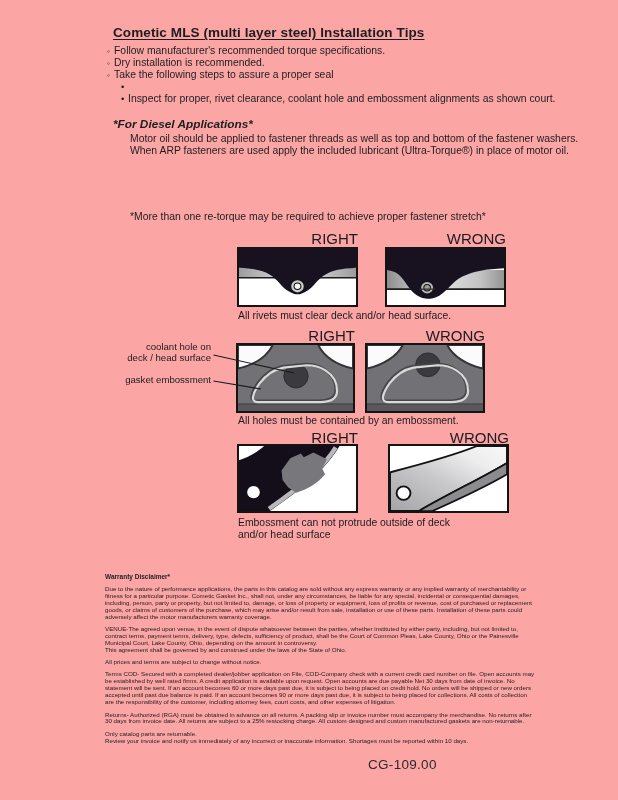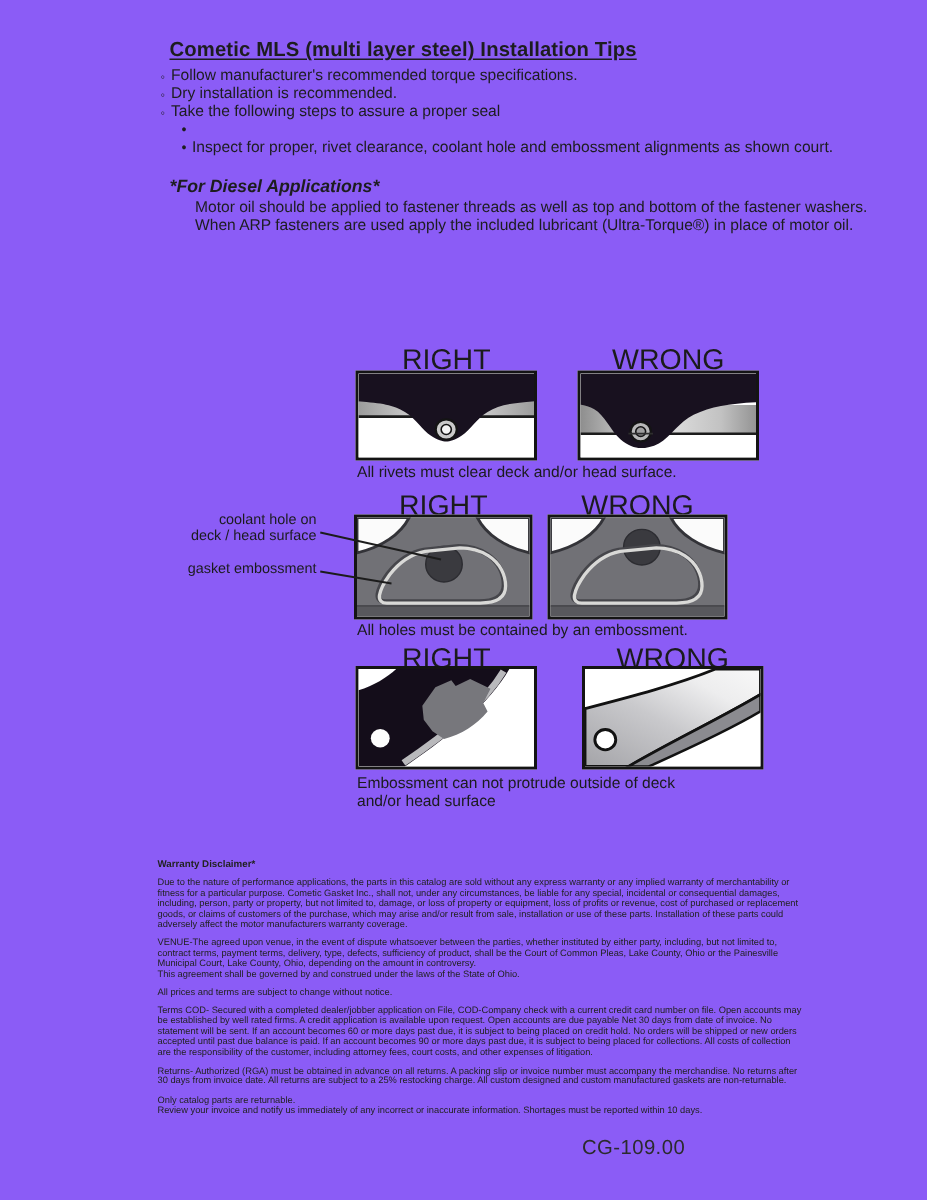--- a/index.html
+++ b/index.html
@@ -1,33 +1,33 @@
 <!DOCTYPE html>
 <html><head>
 <meta charset="utf-8">
 <style>
   html,body{margin:0;padding:0;background:#fff;}
-  .page{position:relative;width:618px;height:800px;background:#8b5cf6;overflow:hidden;
+  .page{position:relative;width:618px;height:800px;background:#fca5a5;overflow:hidden;
         font-family:"Liberation Sans",sans-serif;color:#1d1d1f;}
   .abs{position:absolute;}
 
   .title{left:113px;top:16px;font-size:13.5px;font-weight:bold;
          text-decoration:underline;text-underline-offset:2px;letter-spacing:0.1px;}
 
   .blist{left:107px;top:45px;font-size:10.4px;line-height:12.1px;}
   .brow{display:flex;}
   .mk{width:7px;flex:0 0 7px;font-size:8.5px;}
   .srow{display:flex;margin-left:14px;}
   .mk2{width:7px;flex:0 0 7px;font-size:9.5px;}
 
   .dheading{left:113px;top:117px;font-size:11.8px;font-weight:bold;font-style:italic;}
   .para{left:130px;font-size:10.4px;line-height:12.3px;white-space:pre-line;}
   .p1{top:133px;} .p2{top:165px;} .pnote{top:211px;}
 
-  .figlabel{font-size:19px;text-align:center;color:#1b1b1d;}
+  .figlabel{font-size:15px;text-align:right;color:#1b1b1d;}
   .l1r{left:237px;top:230px;width:121px;} .l1w{left:385px;top:230px;width:121px;}
   .l2r{left:236px;top:327px;width:119px;} .l2w{left:365px;top:327px;width:120px;}
   .l3r{left:237px;top:429px;width:121px;} .l3w{left:388px;top:429px;width:121px;}
 
   .panel{border:2px solid #141414;background:#fff;box-sizing:border-box;}
   .panel svg{display:block;width:100%;height:100%;}
   .p1r{left:237px;top:247px;width:121px;height:60px;}
   .p1w{left:385px;top:247px;width:121px;height:60px;}
   .p2r{left:236px;top:343px;width:119px;height:70px;}
   .p2w{left:365px;top:343px;width:120px;height:70px;}
@@ -38,21 +38,21 @@
   .c1{left:238px;top:310px;} .c2{left:238px;top:415px;} .c3{left:238px;top:517px;}
 
   .ann{right:407px;text-align:right;font-size:9.6px;line-height:11.4px;white-space:pre-line;color:#1b1b1d;}
   .ann1{top:341px;} .ann2{top:374px;}
   .leaders{left:0;top:0;width:618px;height:800px;pointer-events:none;}
 
   .disc{left:105px;top:574px;width:437px;font-size:6.2px;line-height:6.9px;color:#222;}
   .disc h4{font-size:6.5px;margin:0 0 5px 0;}
   .disc p{margin:0 0 5.5px 0;white-space:pre-line;}
 
-  .pagenum{left:388px;top:757px;font-size:13.5px;color:#2b2b2d;letter-spacing:0.3px;}
+  .pagenum{left:368px;top:757px;font-size:13.5px;color:#2b2b2d;letter-spacing:0.3px;}
 </style>
 </head>
 <body>
 
 <div class="page">
 
   <h1 class="abs title">Cometic MLS (multi layer steel) Installation Tips</h1>
 
   <div class="abs blist">
     <div class="brow">
@@ -72,20 +72,21 @@
     </div>
     <div class="srow">
       <span class="mk2">•</span>
       <span>Inspect for proper, rivet clearance, coolant hole and embossment alignments as shown court.</span>
     </div>
   </div>
 
   <div class="abs dheading">*For Diesel Applications*</div>
   <div class="abs para p1">Motor oil should be applied to fastener threads as well as top and bottom of the fastener washers.
 When ARP fasteners are used apply the included lubricant (Ultra-Torque®) in place of motor oil.</div>
+  <div class="abs para pnote">*More than one re-torque may be required to achieve proper fastener stretch*</div>
 
   <div class="abs figlabel l1r">RIGHT</div>
   <div class="abs figlabel l1w">WRONG</div>
 
   <div class="abs panel p1r">
     <svg viewBox="0 0 121 60" preserveAspectRatio="none">
       <defs>
         <linearGradient id="g1" x1="0" y1="0" x2="1" y2="0">
           <stop offset="0" stop-color="#9c9c9c"></stop>
             <stop offset="0.3" stop-color="#cacaca"></stop>

